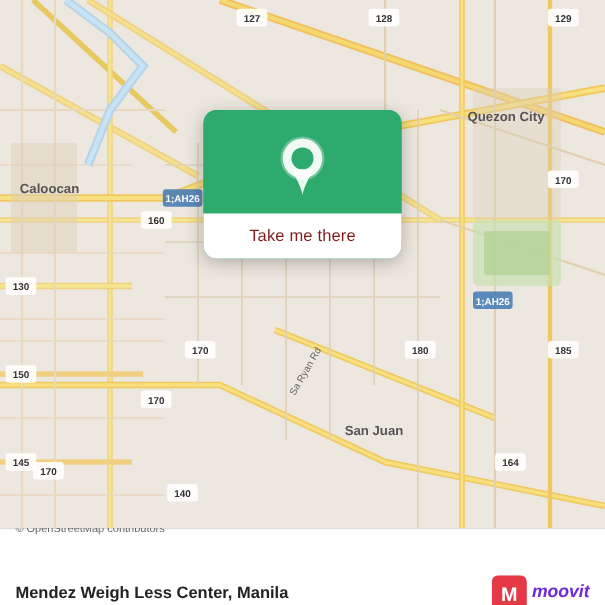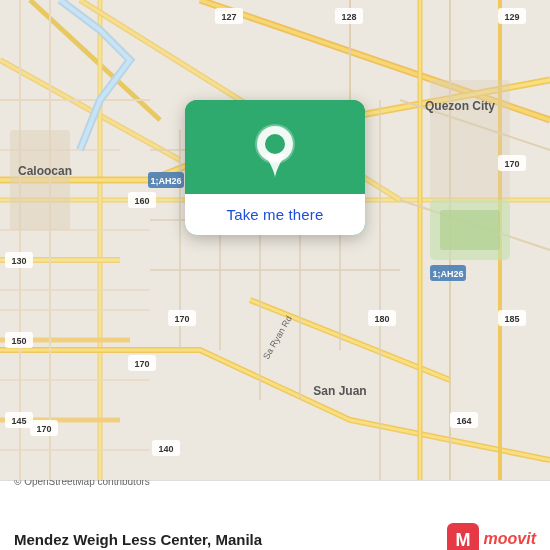--- a/index.html
+++ b/index.html
@@ -58,21 +58,21 @@
     }
 
     .location-pin {
       width: 48px;
       height: 58px;
       position: relative;
     }
 
     #popup-button {
       background: white;
-      color: #1d4ed8;
+      color: #7f1d1d;
       border: none;
       border-radius: 0 0 12px 12px;
       width: 100%;
       padding: 12px 0;
       font-size: 15px;
       font-weight: 500;
       cursor: pointer;
       text-align: center;
       letter-spacing: 0.01em;
     }
@@ -115,21 +115,21 @@
     }
 
     #moovit-icon {
       width: 32px;
       height: 32px;
     }
 
     #moovit-text {
       font-size: 16px;
       font-weight: 700;
-      color: #ef4444;
+      color: #6d28d9;
       font-style: italic;
     }
   </style>
 </head>
 <body>
 
 <div id="map-container">
 
   <svg id="map-svg" viewBox="0 0 550 480" xmlns="http://www.w3.org/2000/svg">
 

